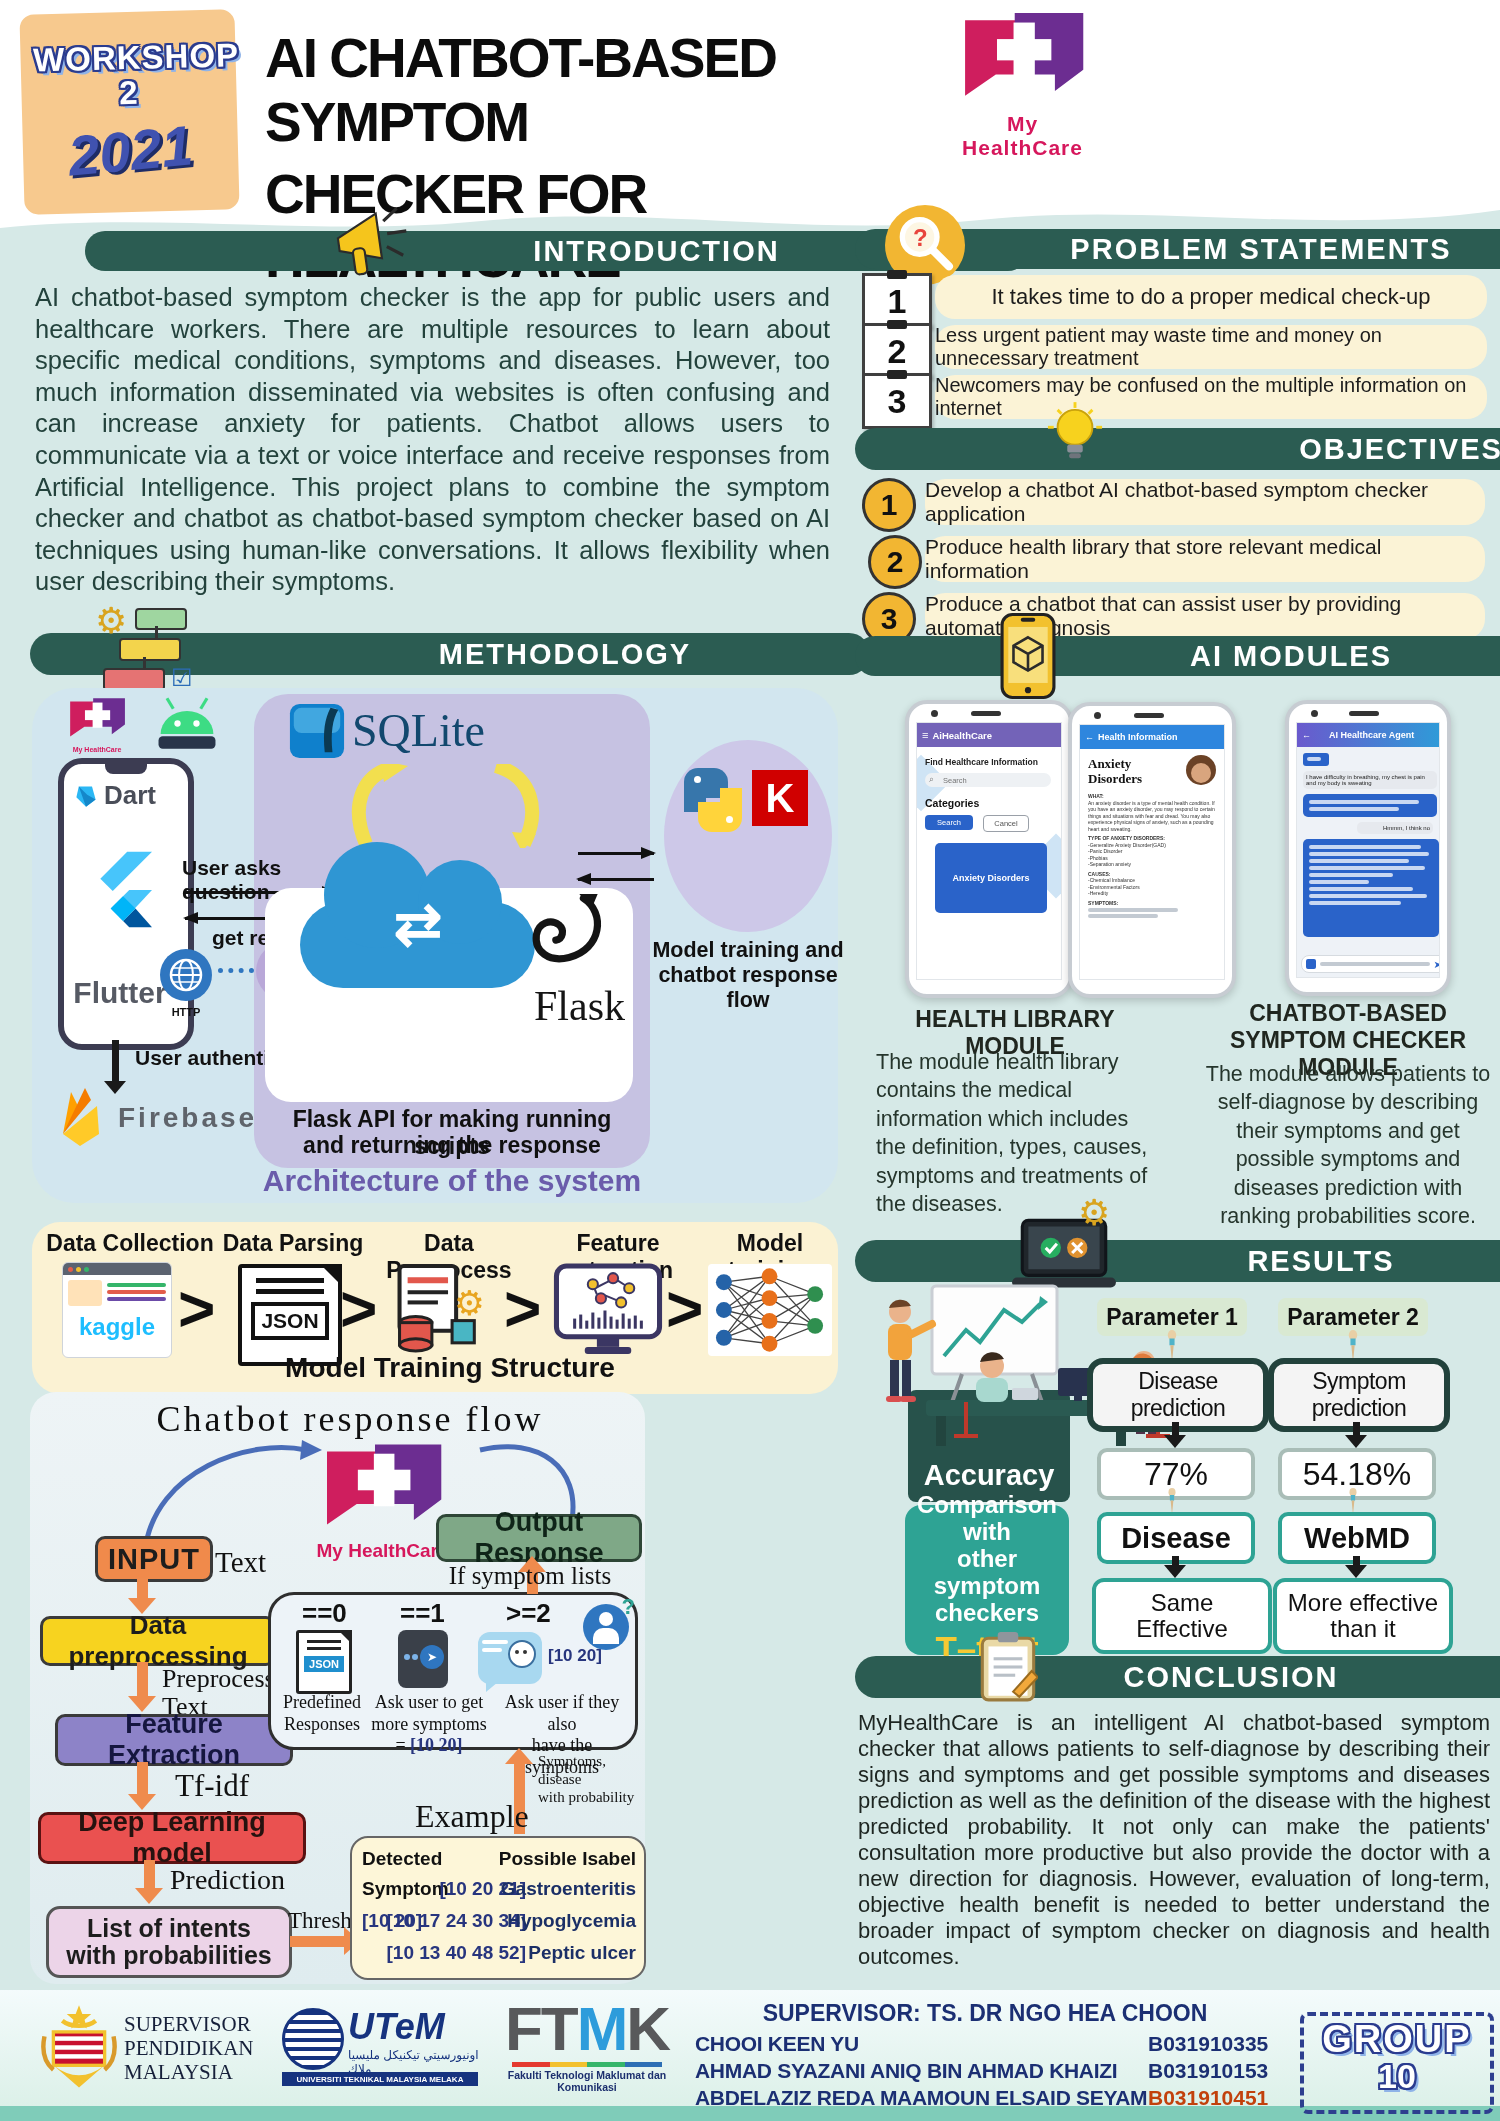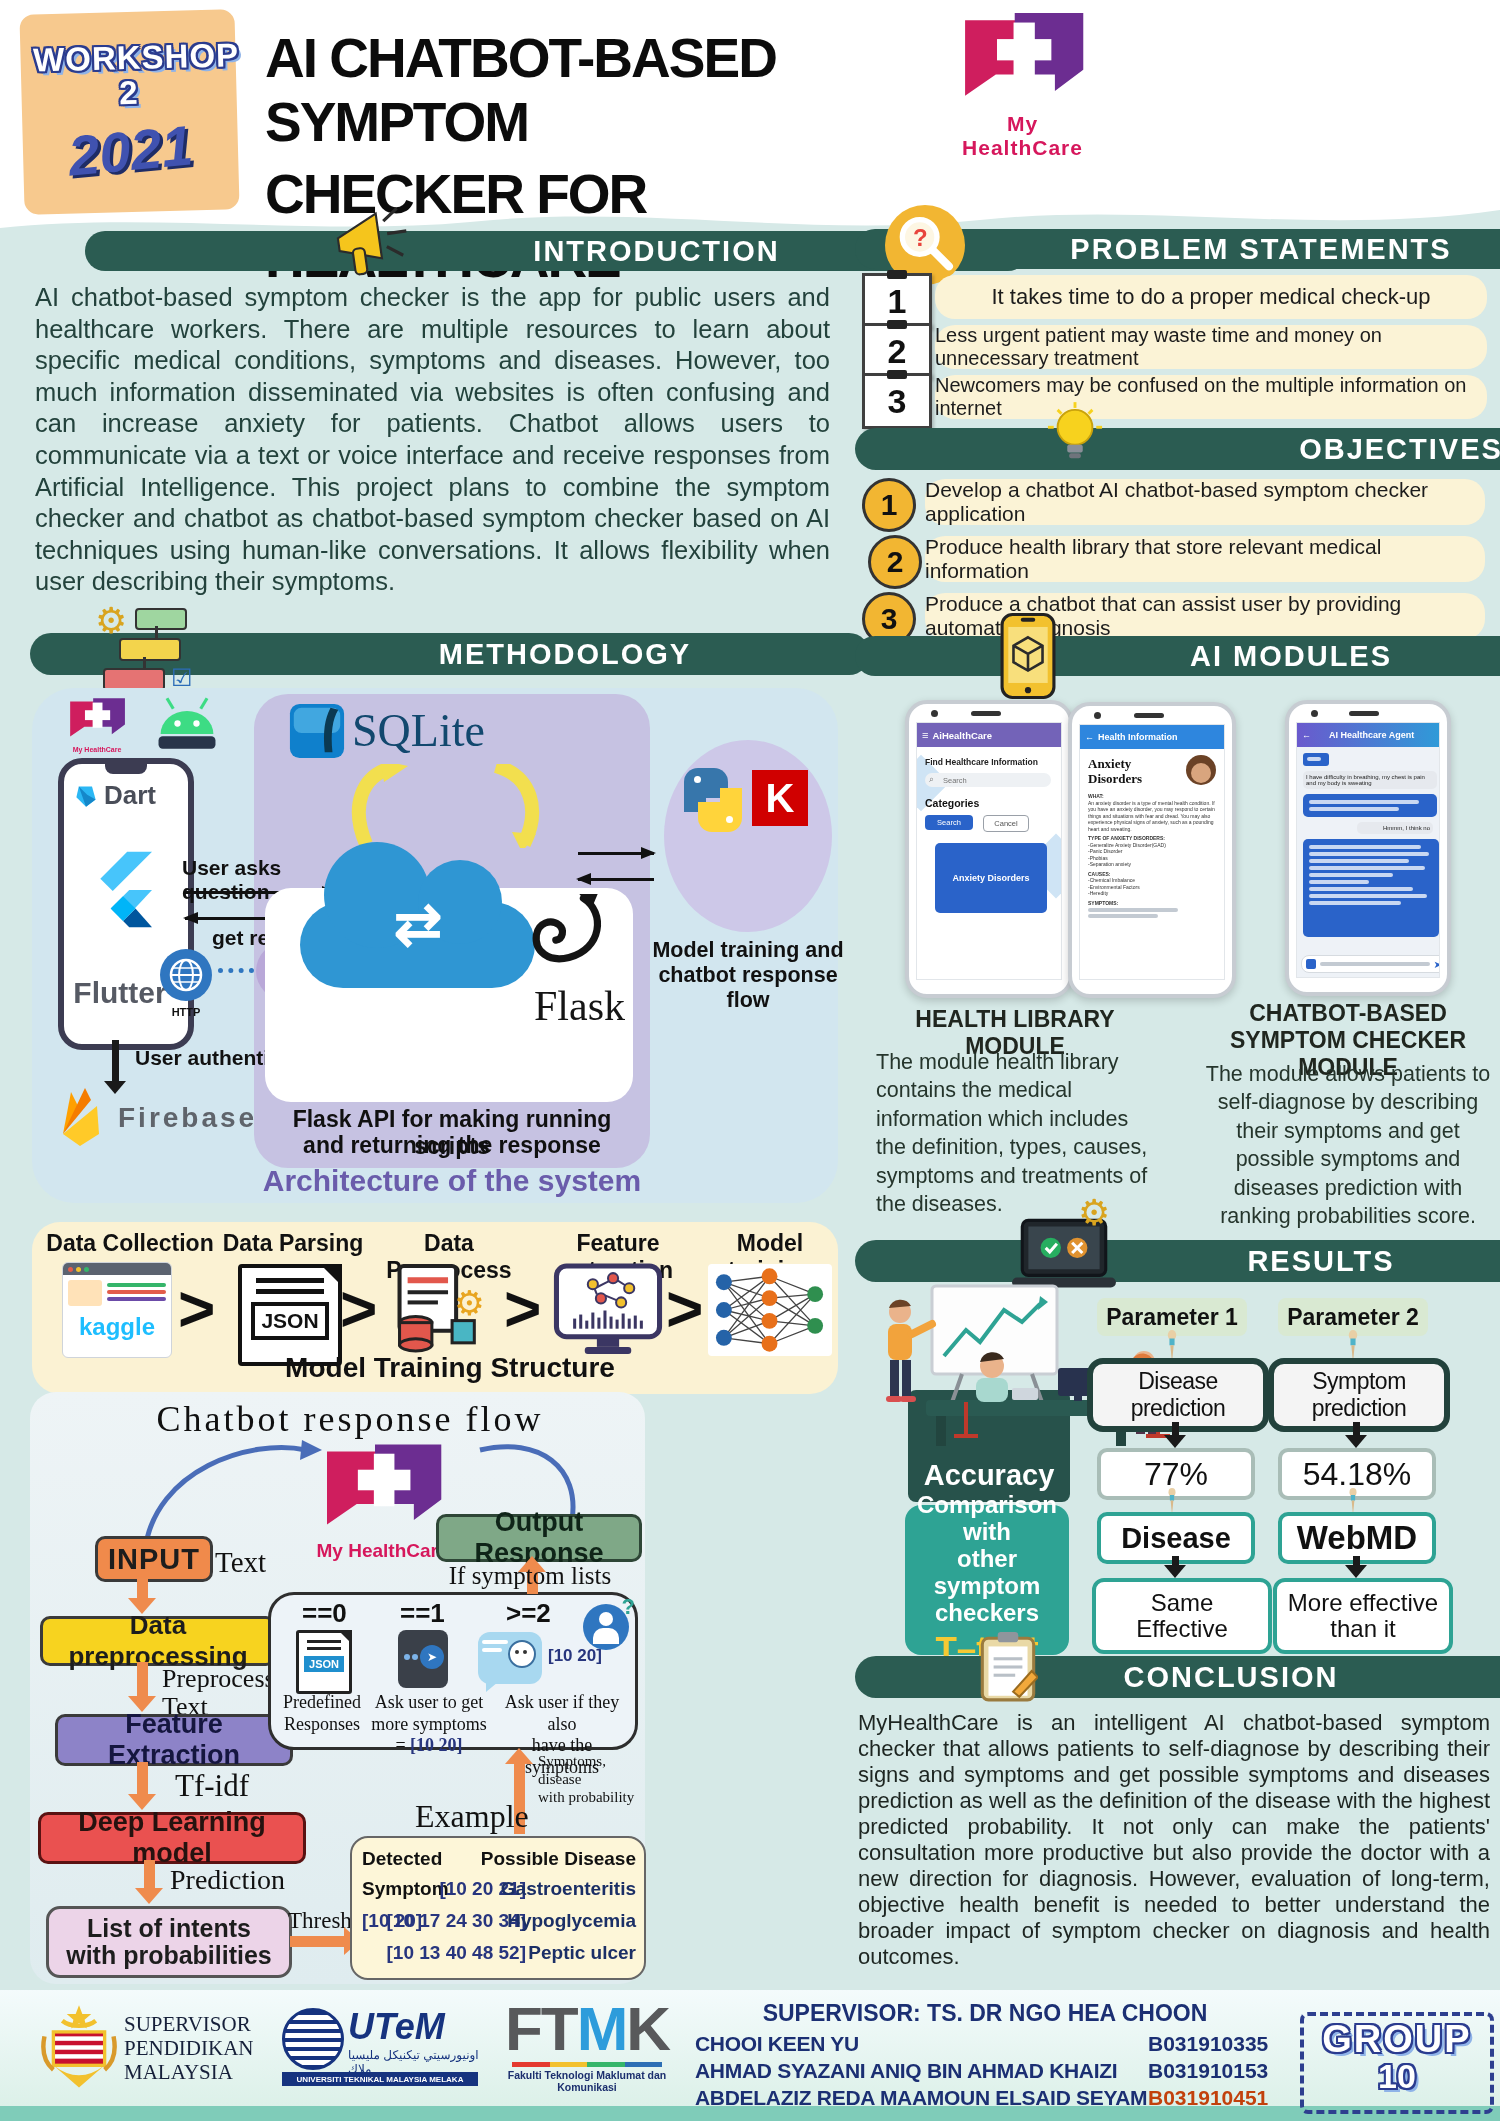--- a/index.html
+++ b/index.html
@@ -637,21 +637,21 @@
       <div class="h"></div>
     </div>
   <div class="a ser" style="left:538px;top:1752px;width:106px;font-size:15px;line-height:1.2">
     <div>Symptoms, disease</div>
     <div>with probability</div>
   </div>
 
   <div class="a ser" style="left:415px;top:1798px;font-size:32px">Example</div>
   <div class="a" style="left:350px;top:1836px;width:292px;height:140px;background:#fdf6d8;border:2px solid #666;border-radius:18px">
     <div class="a b" style="left:10px;top:10px;font-size:19px">Detected</div>
-    <div class="a b" style="right:8px;top:10px;font-size:19px">Possible Disease</div>
+    <div class="a b" style="right:8px;top:10px;font-size:19px">Possible Isabel</div>
     <div class="a b" style="left:10px;top:40px;font-size:19px">Symptom</div>
     <div class="a blue" style="right:118px;top:40px;font-size:19px">[10 20 21]</div>
     <div class="a navy" style="right:8px;top:40px;font-size:19px">Gastroenteritis</div>
     <div class="a blue" style="left:10px;top:72px;font-size:19px">[10 20]</div>
     <div class="a blue" style="right:118px;top:72px;font-size:19px">[10 17 24 30 34]</div>
     <div class="a navy" style="right:8px;top:72px;font-size:19px">Hypoglycemia</div>
     <div class="a blue" style="right:118px;top:104px;font-size:19px">[10 13 40 48 52]</div>
     <div class="a navy" style="right:8px;top:104px;font-size:19px">Peptic ulcer</div>
   </div>
 
@@ -761,21 +761,21 @@
       <div class="h"></div>
     </div>
   <div class="a c" style="left:1278px;top:1448px;width:150px;height:44px;background:#fff;border:4px solid #a9bdb7;border-radius:10px;font-size:32px">
     <span>54.18%</span>
     </div>
   <svg class="pin" style="left:1346px;top:1488px" width="15" height="28" viewBox="0 0 16 40">
     <ellipse cx="8" cy="6" rx="5" ry="6" fill="#e9cfa5"></ellipse>
       <rect x="5" y="10" width="6" height="8" fill="#4fb3c9"></rect>
       <polygon points="6,18 10,18 8,38" fill="#d9b98a"></polygon>
   </svg>
-  <div class="a c b" style="left:1278px;top:1512px;width:150px;height:44px;background:#fff;border:4px solid #2ea394;border-radius:10px;font-size:33px">
+  <div class="a c b" style="left:1278px;top:1512px;width:150px;height:44px;background:#fff;border:4px solid #2ea394;border-radius:10px;font-size:29px">
     <span>WebMD</span>
     </div>
   <div class="barrow" style="left:1345px;top:1556px;height:22px">
       <div class="s"></div>
       <div class="h"></div>
     </div>
   <div class="a c" style="left:1273px;top:1578px;width:160px;height:68px;background:#fff;border:4px solid #2ea394;border-radius:12px;font-size:24px;line-height:1.1;padding:0 6px">
     <span>More effective than it</span>
     </div>
 

